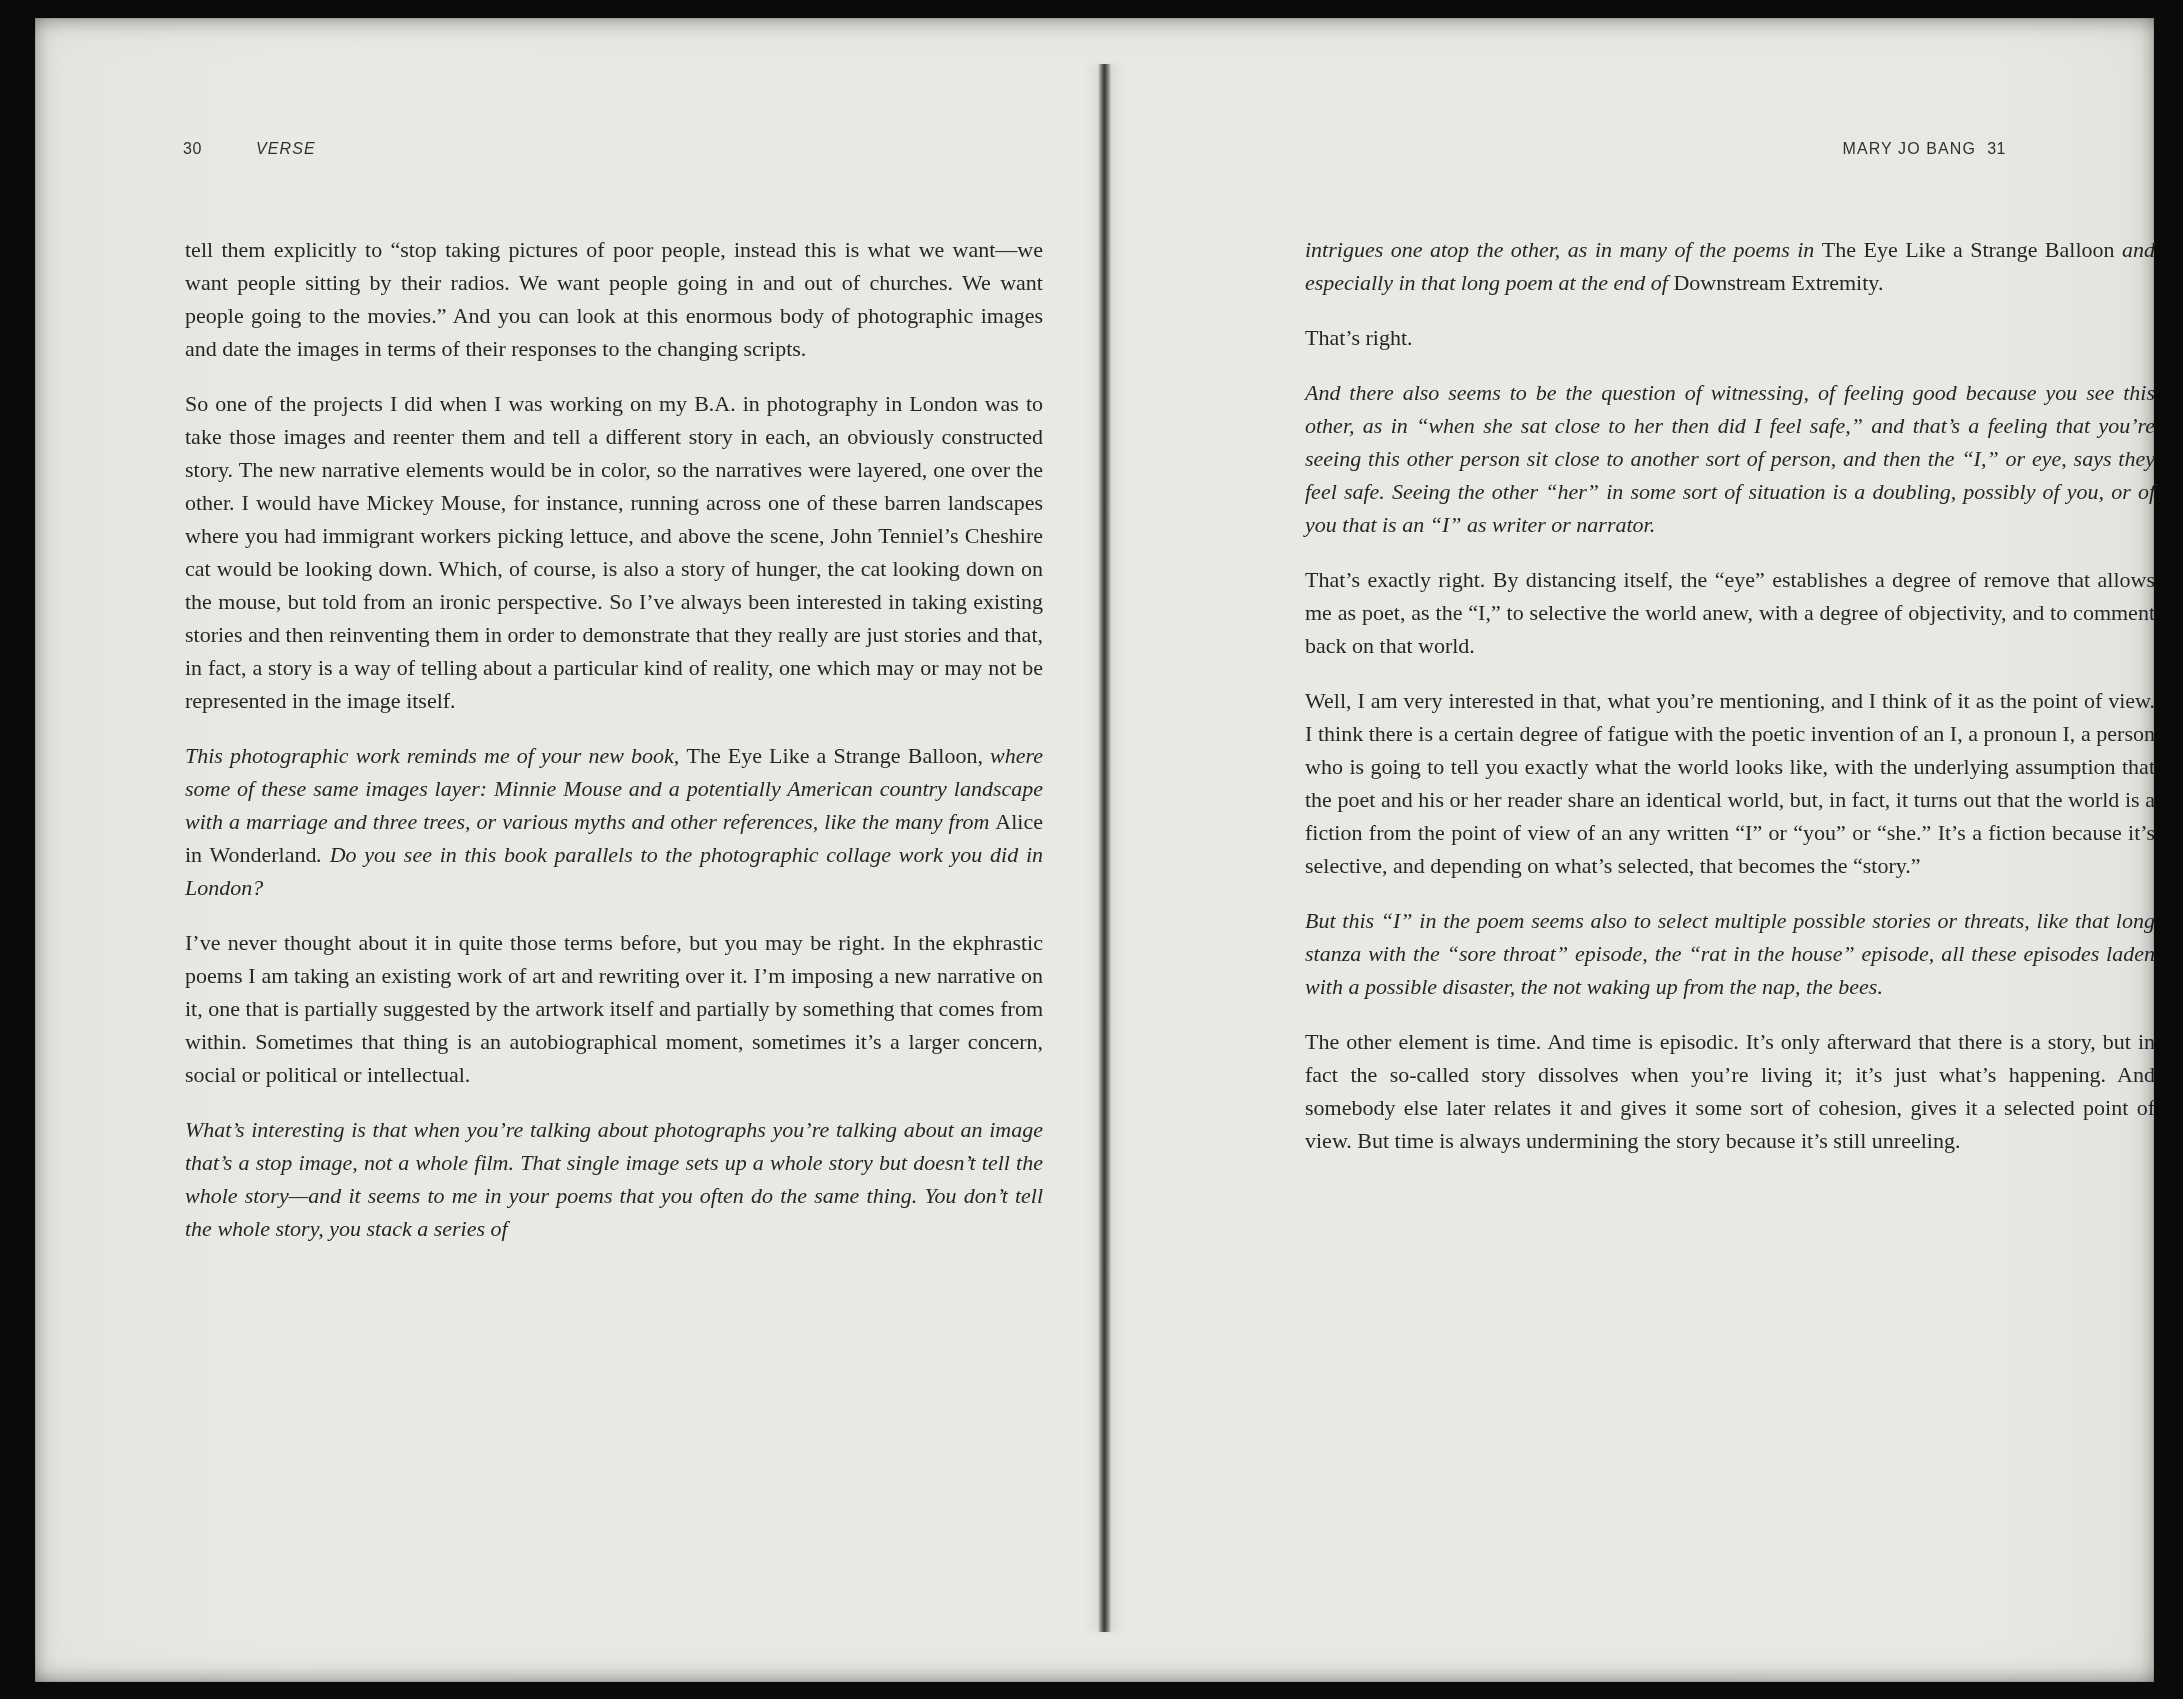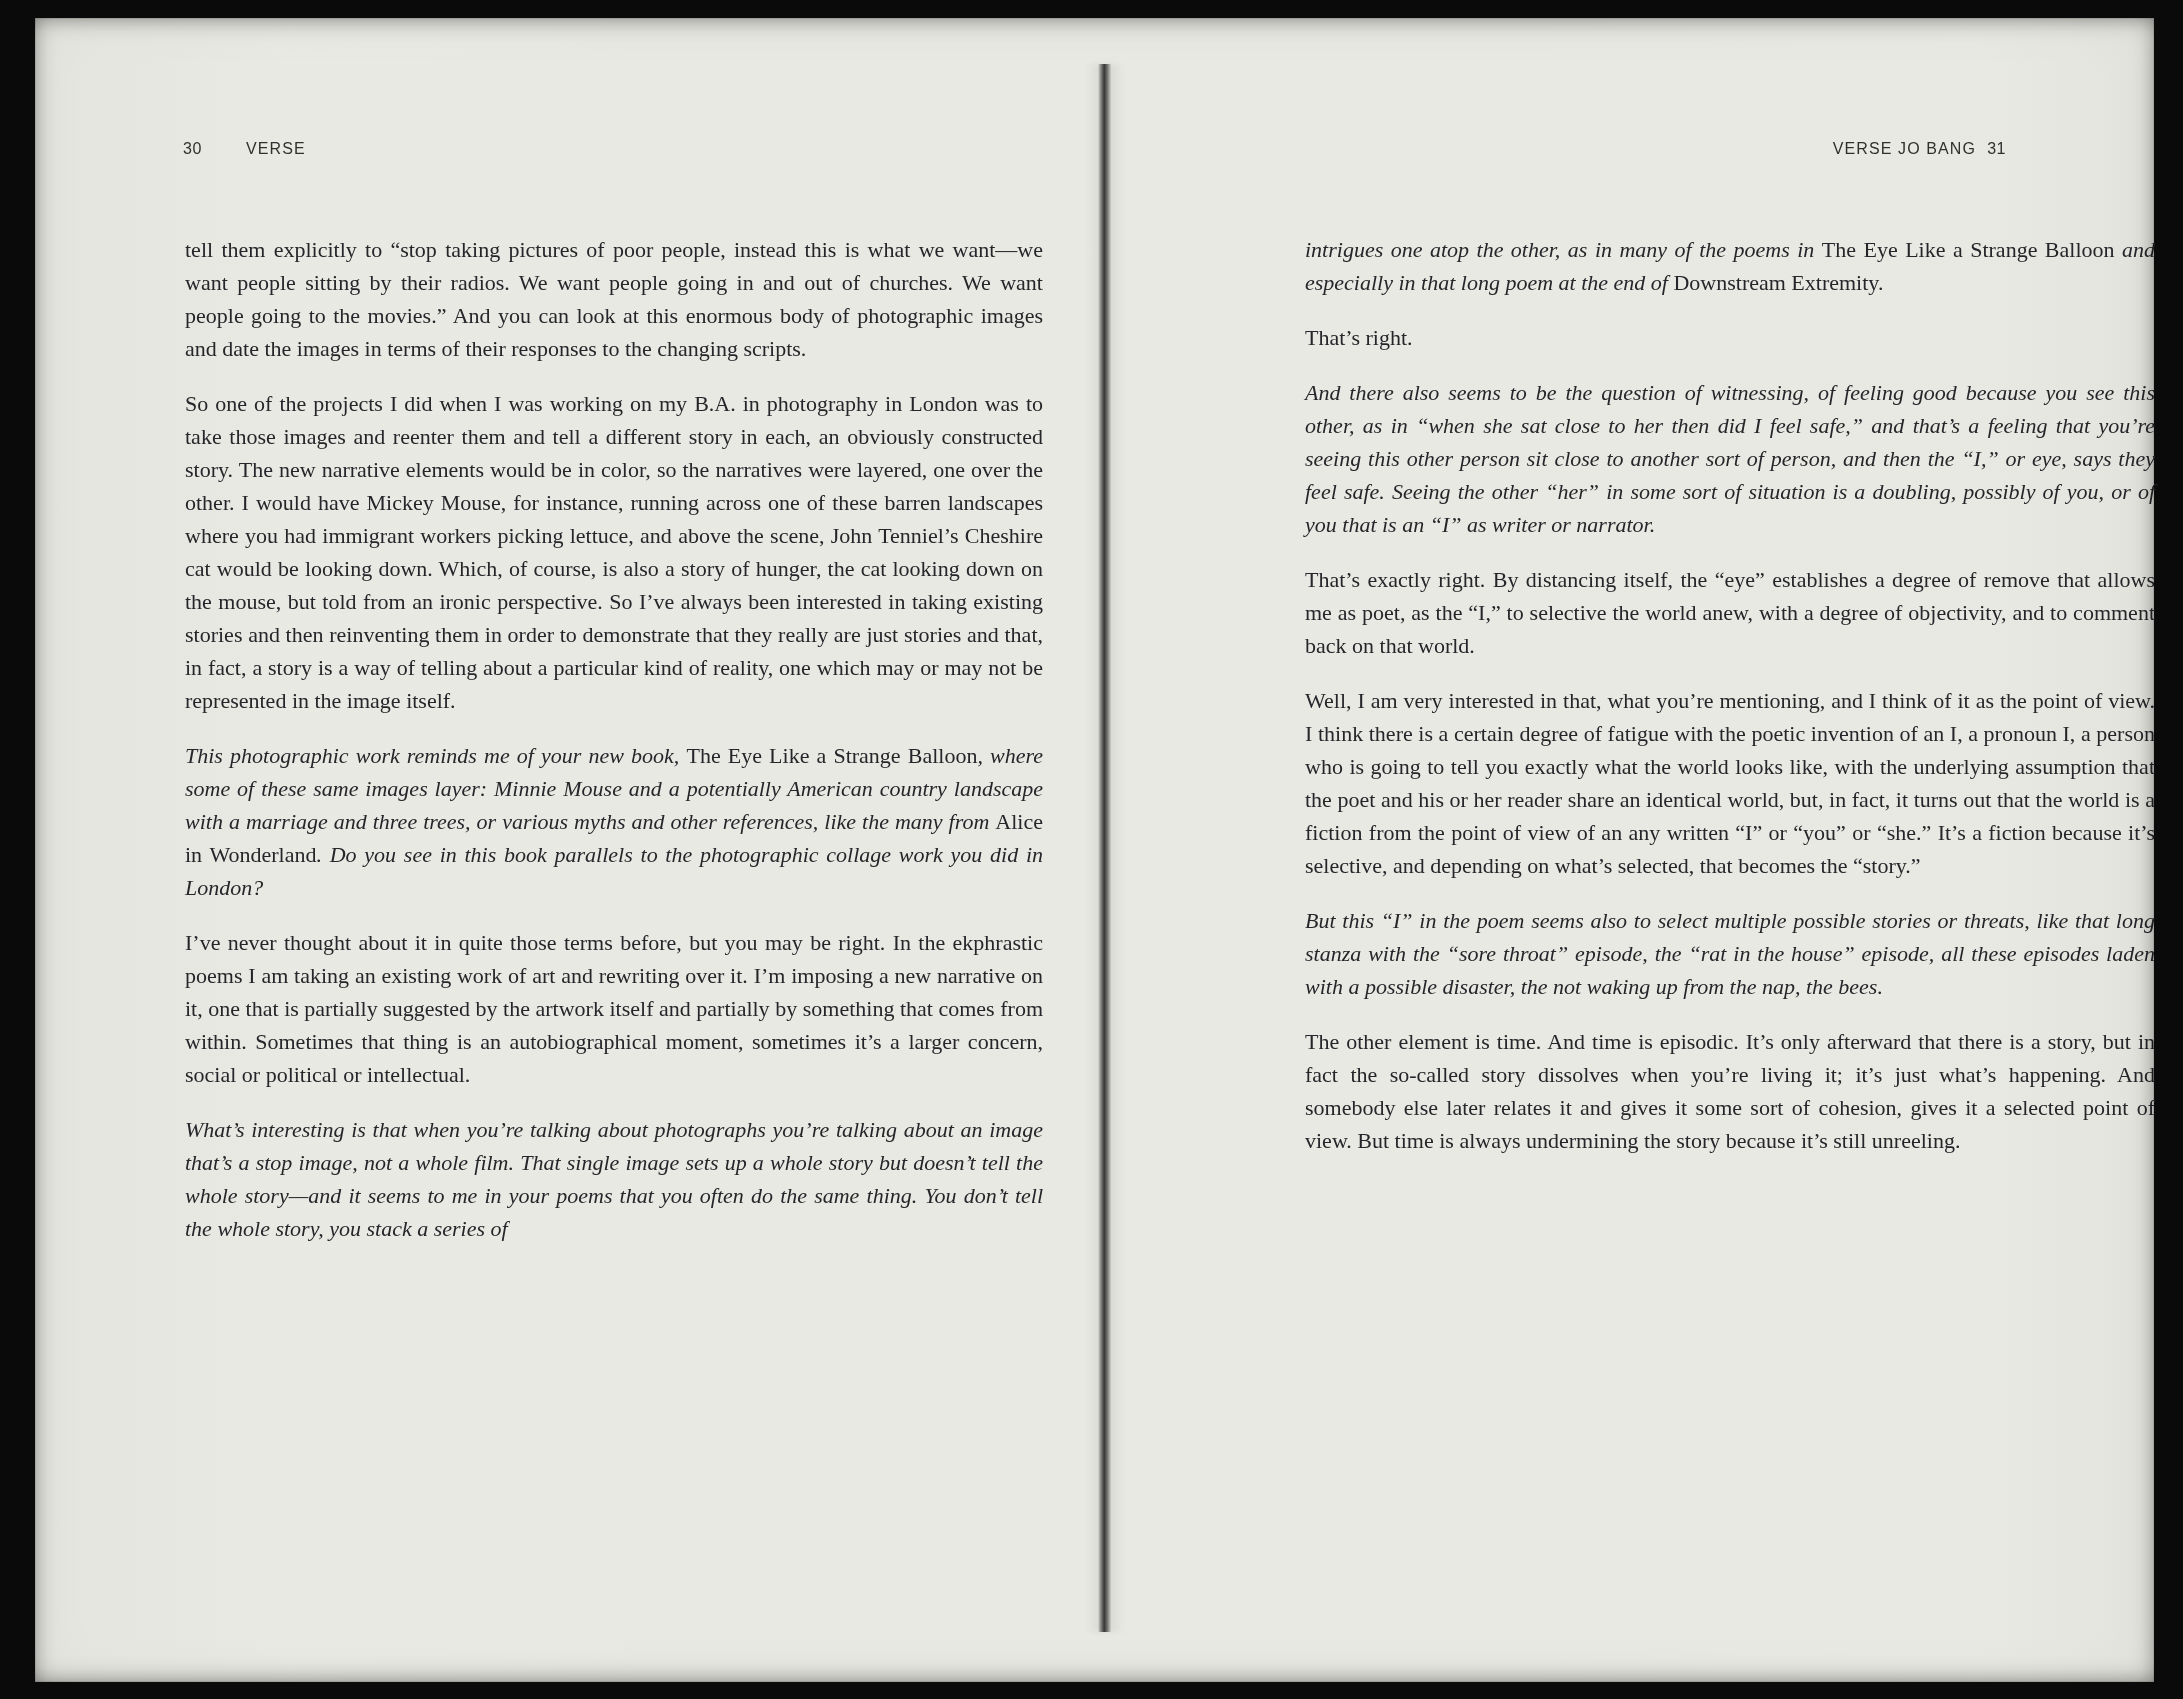--- a/index.html
+++ b/index.html
@@ -102,21 +102,21 @@
   .folio {
     position: absolute;
     top: 122px;
     font-family: "Liberation Sans", sans-serif;
     font-size: 16px;
     letter-spacing: 0.5px;
     color: #30302e;
   }
 
   #folio-left        { left: 148px; }
-  #runhead-left      { left: 211px; }
+  #runhead-left      { left: 221px; font-style: italic; }
   #runhead-right     { right: 178px; text-align: right; }
   #folio-right       { right: 148px; }
 
   .textblock {
     position: absolute;
     top: 204px;
     color: #26262a;
     text-align: justify;
   }
   #text-left  { left: 150px;  width: 858px; }
@@ -181,21 +181,21 @@
           <p class="para q">This photographic work reminds me of your new book, <span class="roman">The Eye Like a Strange Balloon</span>, where some of these same images layer: Minnie Mouse and a potentially American country landscape with a marriage and three trees, or various myths and other references, like the many from <span class="roman">Alice in Wonderland</span>. Do you see in this book parallels to the photographic collage work you did in London?</p>
           <p class="para">I’ve never thought about it in quite those terms before, but you may be right. In the ekphrastic poems I am taking an existing work of art and rewriting over it. I’m imposing a new narrative on it, one that is partially suggested by the artwork itself and partially by something that comes from within. Sometimes that thing is an autobiographical moment, sometimes it’s a larger concern, social or political or intellectual.</p>
           <p class="para q">What’s interesting is that when you’re talking about photographs you’re talking about an image that’s a stop image, not a whole film. That single image sets up a whole story but doesn’t tell the whole story—and it seems to me in your poems that you often do the same thing. You don’t tell the whole story, you stack a series of</p>
         </div>
     </div>
 
     <div id="gutter-soft"></div>
     <div id="gutter"></div>
 
     <div class="page" id="page-right">
-      <div class="running-head" id="runhead-right">VERSE JO BANG</div>
+      <div class="running-head" id="runhead-right">MARY JO BANG</div>
       <div class="folio" id="folio-right">31</div>
 
       <div class="textblock" id="text-right">
           <p class="para q">intrigues one atop the other, as in many of the poems in <span class="roman">The Eye Like a Strange Balloon</span> and especially in that long poem at the end of <span class="roman">Downstream Extremity.</span></p>
           <p class="para">That’s right.</p>
           <p class="para q">And there also seems to be the question of witnessing, of feeling good because you see this other, as in “when she sat close to her then did I feel safe,” and that’s a feeling that you’re seeing this other person sit close to another sort of person, and then the “I,” or eye, says they feel safe. Seeing the other “her” in some sort of situation is a doubling, possibly of you, or of you that is an “I” as writer or narrator.</p>
           <p class="para">That’s exactly right. By distancing itself, the “eye” establishes a degree of remove that allows me as poet, as the “I,” to selective the world anew, with a degree of objectivity, and to comment back on that world.</p>
           <p class="para">Well, I am very interested in that, what you’re mentioning, and I think of it as the point of view. I think there is a certain degree of fatigue with the poetic invention of an I, a pronoun I, a person who is going to tell you exactly what the world looks like, with the underlying assumption that the poet and his or her reader share an identical world, but, in fact, it turns out that the world is a fiction from the point of view of an any written “I” or “you” or “she.” It’s a fiction because it’s selective, and depending on what’s selected, that becomes the “story.”</p>
           <p class="para q">But this “I” in the poem seems also to select multiple possible stories or threats, like that long stanza with the “sore throat” episode, the “rat in the house” episode, all these episodes laden with a possible disaster, the not waking up from the nap, the bees.</p>
           <p class="para">The other element is time. And time is episodic. It’s only afterward that there is a story, but in fact the so-called story dissolves when you’re living it; it’s just what’s happening. And somebody else later relates it and gives it some sort of cohesion, gives it a selected point of view. But time is always undermining the story because it’s still unreeling.</p>

